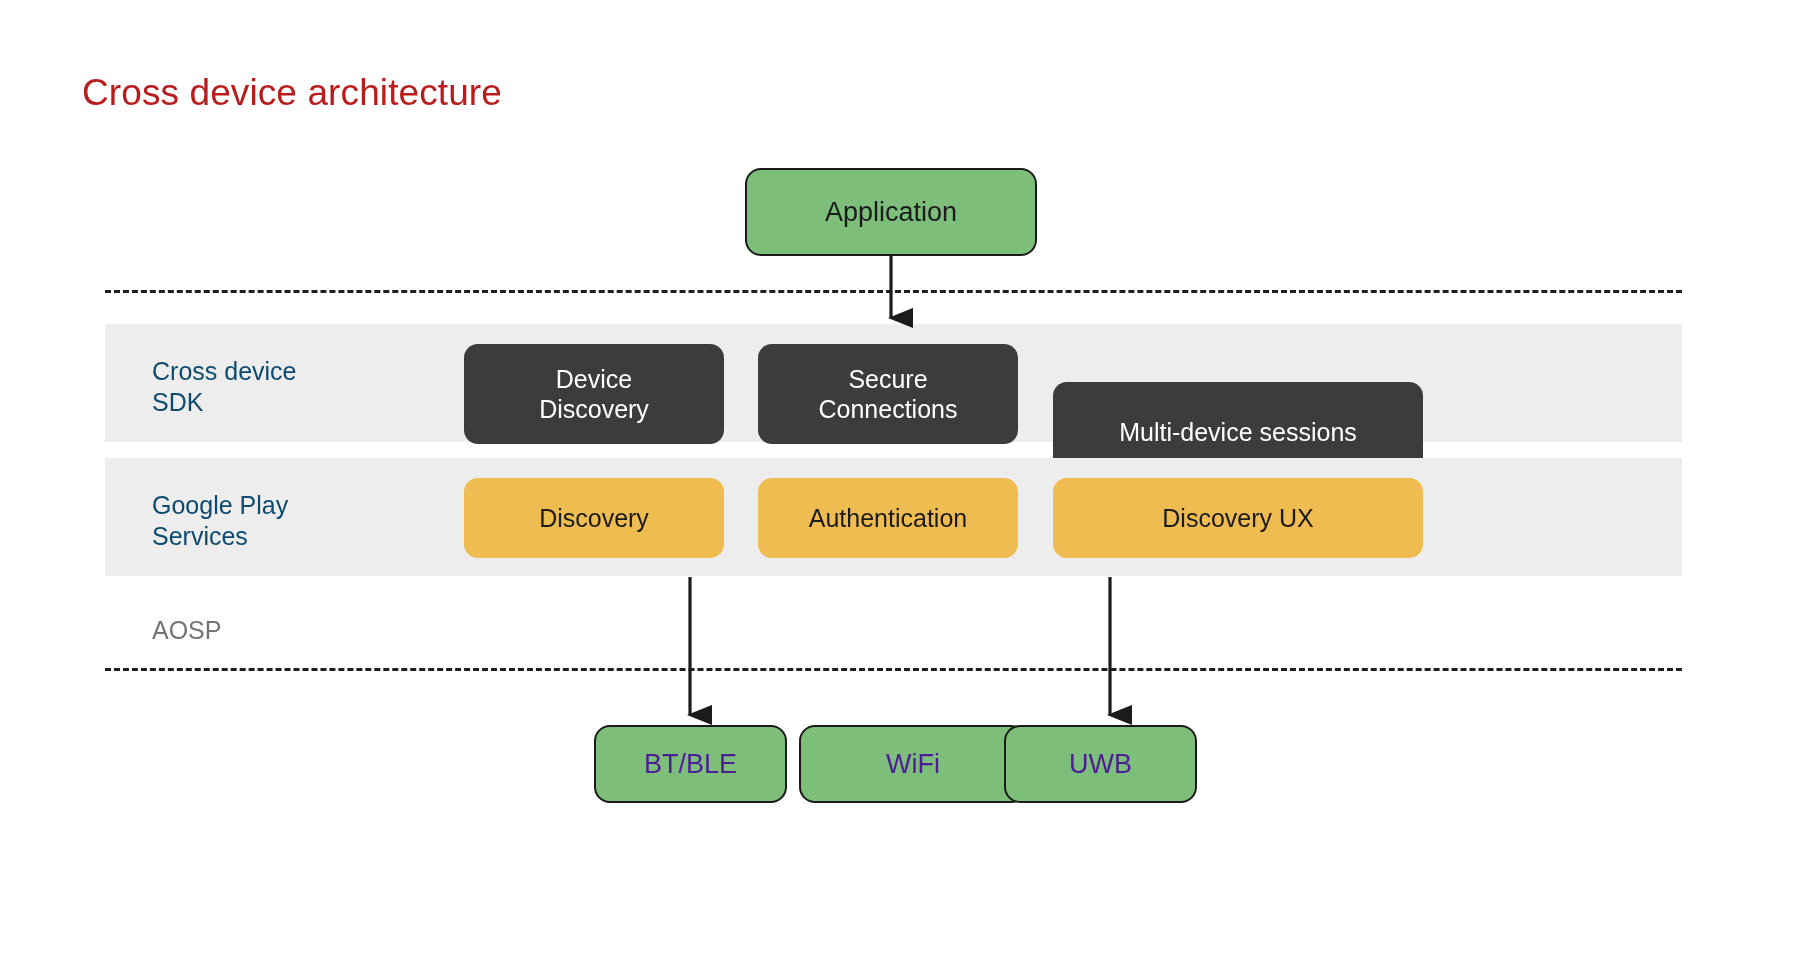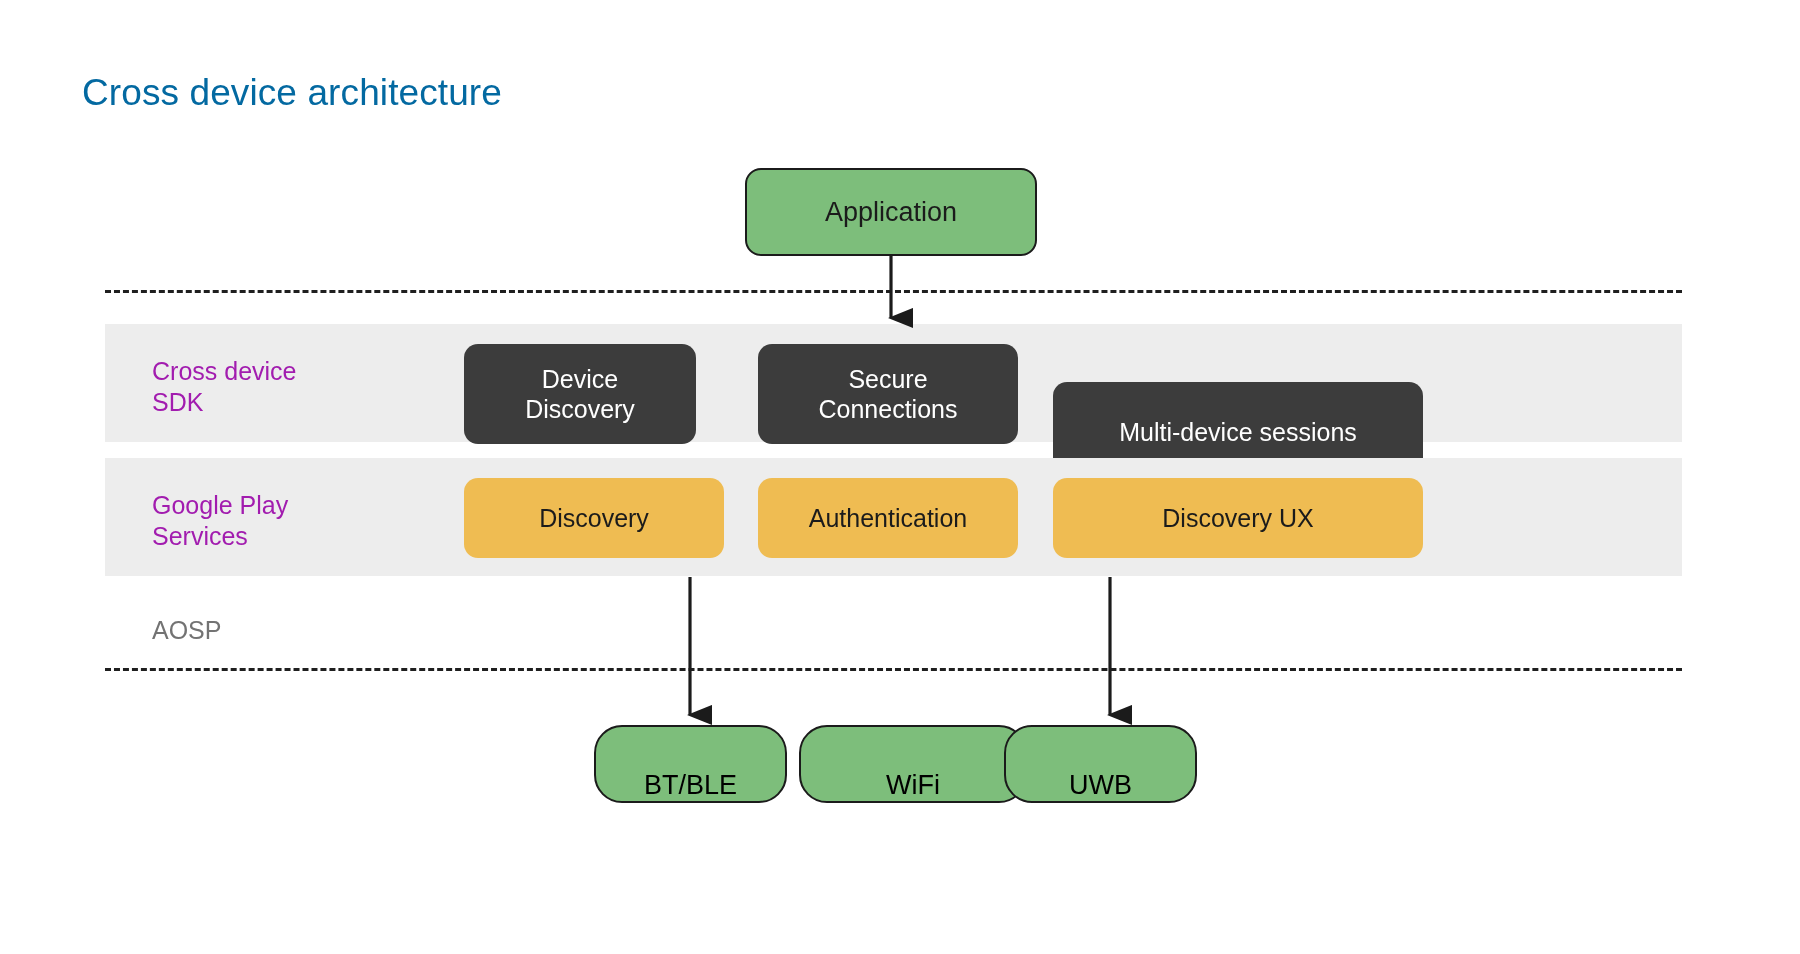--- a/index.html
+++ b/index.html
@@ -23,21 +23,21 @@
   }
 
   
   .page-title {
     position: absolute;
     left: 82px;
     top: 72px;
     font-size: 37px;
     font-weight: 400;
     letter-spacing: 0.1px;
-    color: #0369a1;
+    color: #b91c1c;
     white-space: nowrap;
   }
 
   
   .app-node {
     position: absolute;
     left: 745px;
     top: 168px;
     width: 292px;
     height: 88px;
@@ -71,21 +71,21 @@
     background: #EDEDED;
   }
   .band-sdk  { top: 324px; height: 118px; }
   .band-gps  { top: 458px; height: 118px; }
 
   .band-label {
     position: absolute;
     left: 47px;
     font-size: 25px;
     line-height: 31px;
-    color: #a21caf;
+    color: #0c4a6e;
     white-space: pre-line;
   }
   .band-sdk .band-label { top: 32px; }
   .band-gps .band-label { top: 32px; }
 
   .aosp-label {
     position: absolute;
     left: 152px;
     top: 615px;
     font-size: 25px;
@@ -109,41 +109,41 @@
   .chip-dark {
     background: #3C3C3C;
     color: #ffffff;
   }
   .chip-amber {
     background: #EFBC52;
     color: #1b1b1b;
   }
 
   
-  .chip-dd  { left: 359px; top: 20px; width: 232px; height: 100px; }
+  .chip-dd  { left: 359px; top: 20px; width: 260px; height: 100px; }
   .chip-sc  { left: 653px; top: 20px; width: 260px; height: 100px; }
   .chip-mds { left: 948px; top: 20px; width: 370px; height: 100px; margin-top: 38px; }
 
   
   .chip-enc  { left: 359px; top: 20px; width: 260px; height: 80px; }
   .chip-auth { left: 653px; top: 20px; width: 260px; height: 80px; }
   .chip-dux  { left: 948px; top: 20px; width: 370px; height: 80px; }
 
   
   .transport {
     position: absolute;
     box-sizing: border-box;
-    border-radius: 28px;
+    border-radius: 16px;
     background: #7DBE7B;
     border: 2.5px solid #1b1b1b;
     display: flex;
-    align-items: flex-end;
+    align-items: center;
     justify-content: center;
     font-size: 27px;
-    color: #000000;
+    color: #4c1d95;
     height: 78px;
     top: 725px;
   }
   .t-btble { left: 594px; width: 193px; }
   .t-wifi  { left: 799px; width: 228px; }
   .t-uwb   { left: 1004px; width: 193px; }
 
   
   .arrow-svg {
     position: absolute;

